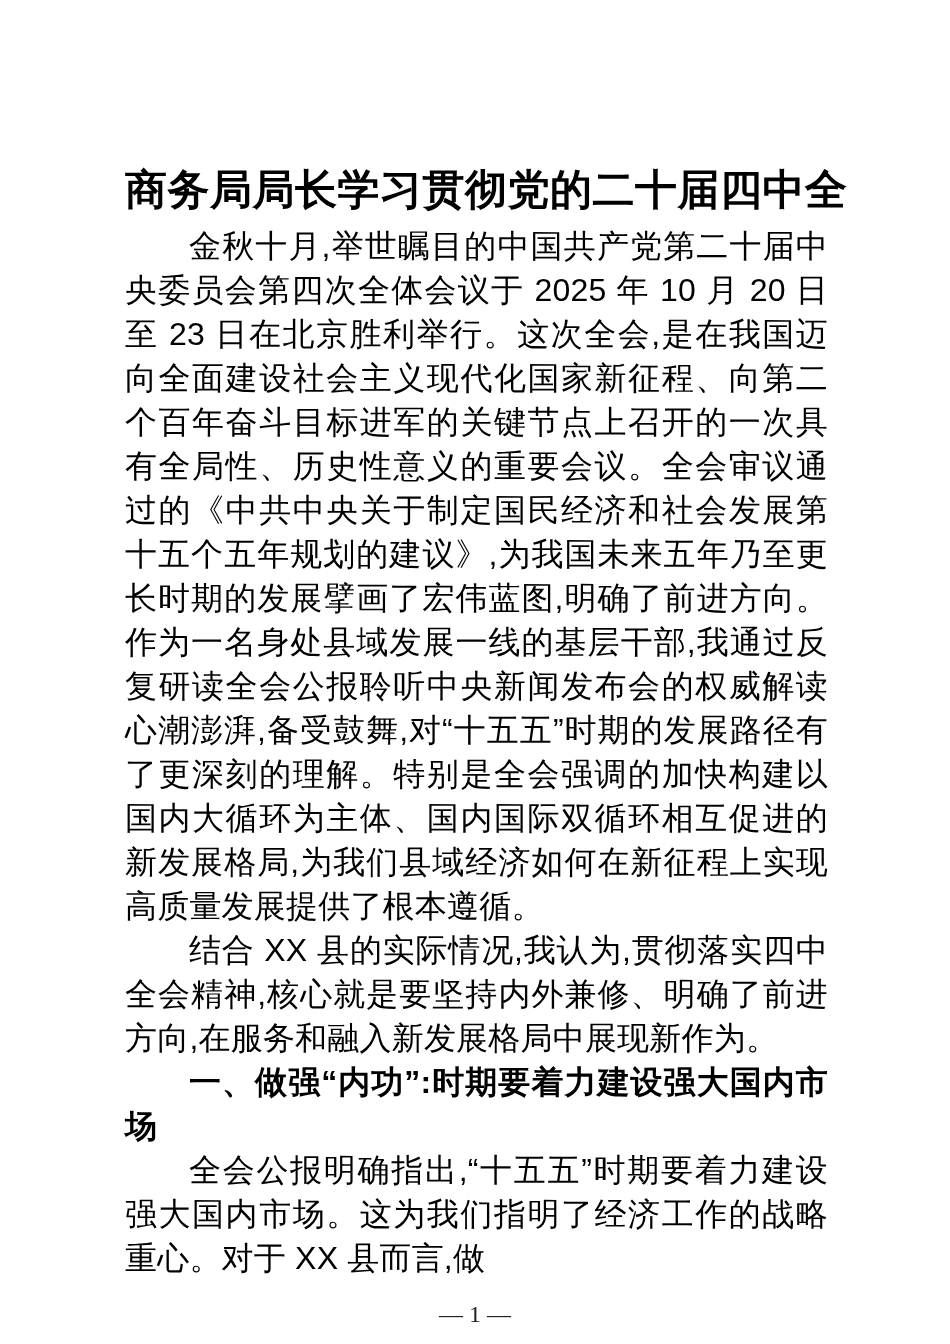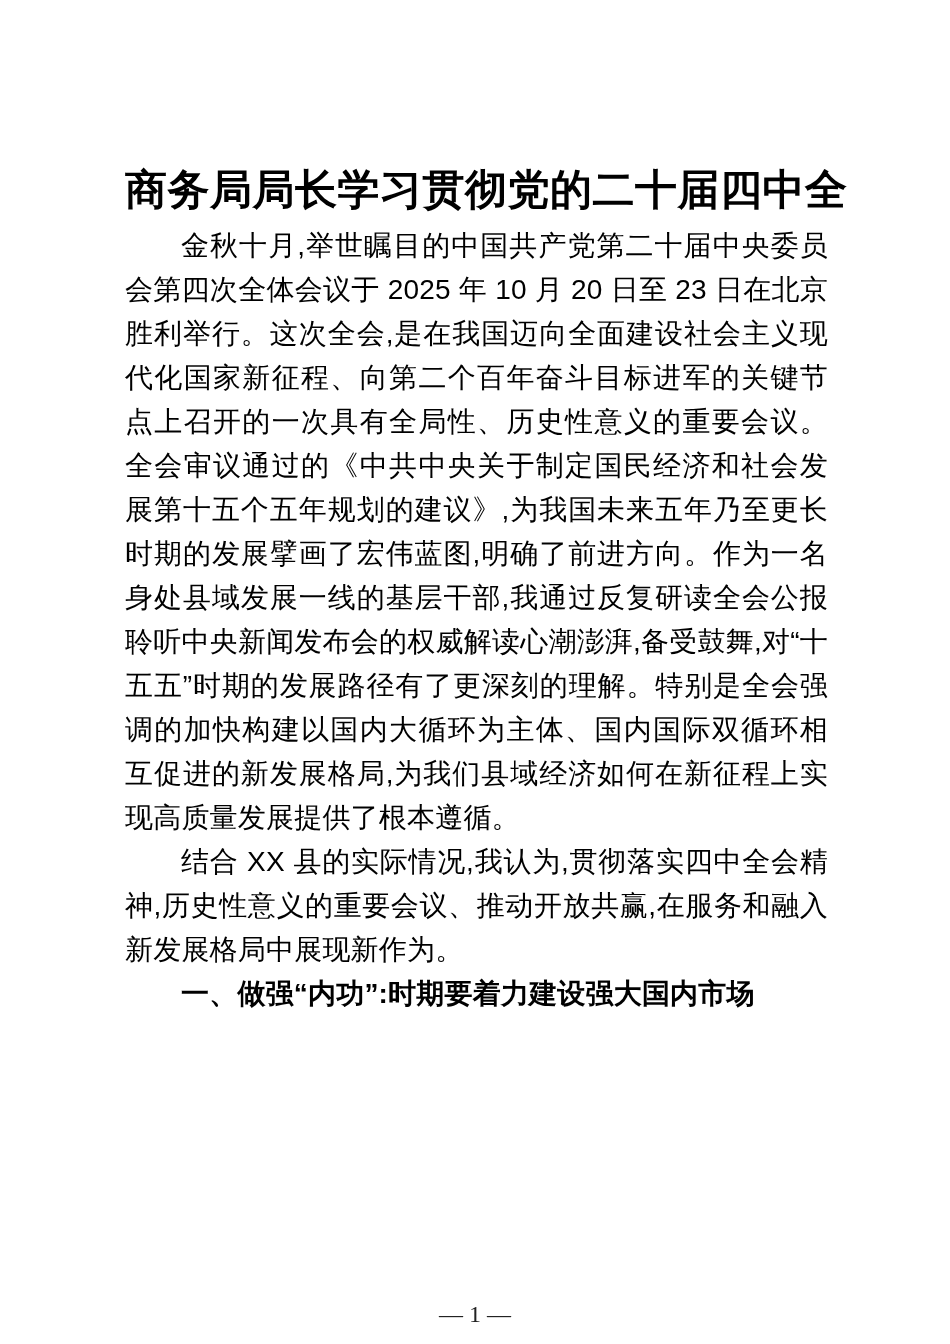--- a/index.html
+++ b/index.html
@@ -31,21 +31,21 @@
     text-align: left;
     letter-spacing: 0.5px;
     font-family: "Liberation Sans", sans-serif;
   }
   .doc-title .title-line {
     display: block;
     white-space: nowrap;
   }
   .body-text {
     margin: 0;
-    font-size: 28px;
+    font-size: 32px;
     line-height: 44px;
     text-align: justify;
     text-indent: 2em;
     letter-spacing: 0.2px;
     word-break: break-all;
   }
   .section-heading {
     font-weight: bold;
   }
   .page-footer {
@@ -63,20 +63,21 @@
 <body>
 
 <div class="page">
 
   <h1 class="doc-title">
     <span class="title-line">商务局局长学习贯彻党的二十届四中全</span>
   </h1>
 
   <p class="body-text">金秋十月,举世瞩目的中国共产党第二十届中央委员会第四次全体会议于 2025 年 10 月 20 日至 23 日在北京胜利举行。这次全会,是在我国迈向全面建设社会主义现代化国家新征程、向第二个百年奋斗目标进军的关键节点上召开的一次具有全局性、历史性意义的重要会议。全会审议通过的《中共中央关于制定国民经济和社会发展第十五个五年规划的建议》,为我国未来五年乃至更长时期的发展擘画了宏伟蓝图,明确了前进方向。作为一名身处县域发展一线的基层干部,我通过反复研读全会公报聆听中央新闻发布会的权威解读心潮澎湃,备受鼓舞,对“十五五”时期的发展路径有了更深刻的理解。特别是全会强调的加快构建以国内大循环为主体、国内国际双循环相互促进的新发展格局,为我们县域经济如何在新征程上实现高质量发展提供了根本遵循。</p>
 
-  <p class="body-text">结合 XX 县的实际情况,我认为,贯彻落实四中全会精神,历史性意义的重要会议、推动开放共赢,在服务和融入新发展格局中展现新作为。</p>
+  <p class="body-text">结合 XX 县的实际情况,我认为,贯彻落实四中全会精神,核心就是要坚持内外兼修、明确了前进方向,在服务和融入新发展格局中展现新作为。</p>
 
   <p class="body-text section-heading">一、做强“内功”:时期要着力建设强大国内市场</p>
 
+  <p class="body-text">全会公报明确指出,“十五五”时期要着力建设强大国内市场。这为我们指明了经济工作的战略重心。对于 XX 县而言,做</p>
 
   <div class="page-footer">— 1 —</div>
 
 </div>
 
 </body></html>

